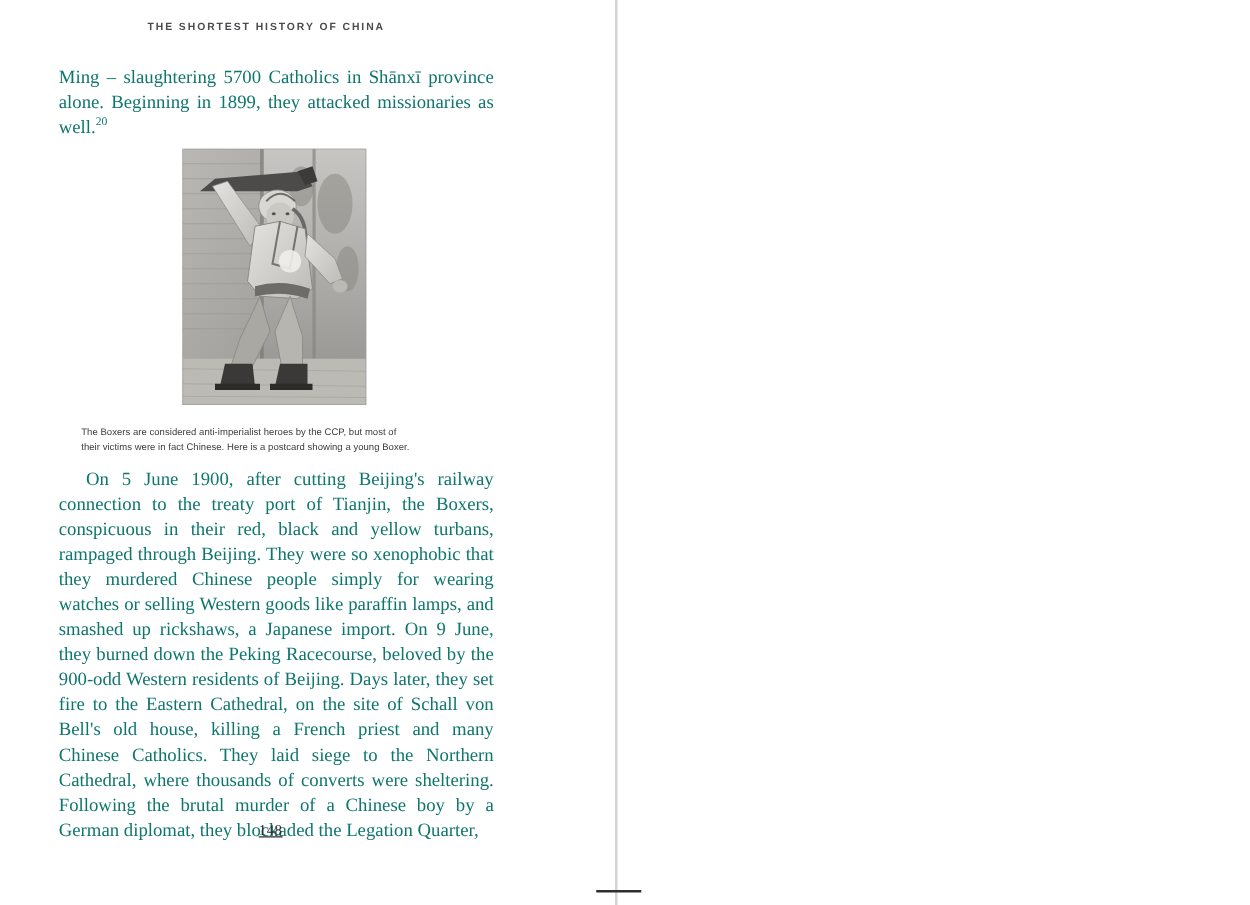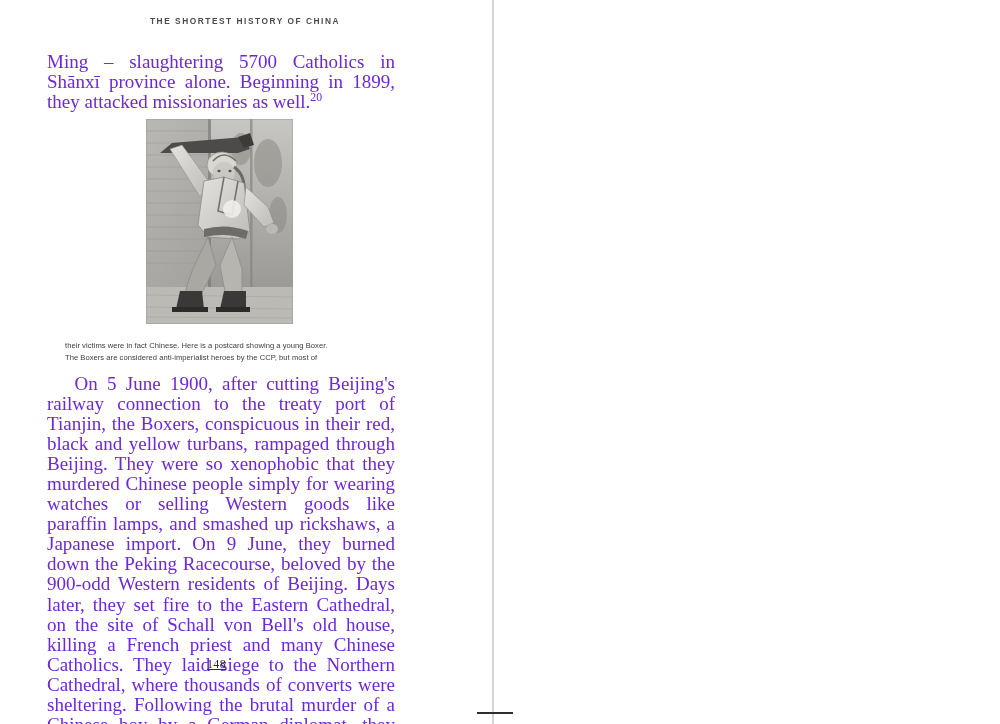--- a/index.html
+++ b/index.html
@@ -33,33 +33,32 @@
   .running-head {
     position: absolute;
     top: 16px;
     font-family: "Liberation Sans", "DejaVu Sans", sans-serif;
     font-size: 8.3px;
     font-weight: 700;
     letter-spacing: 1.55px;
     color: #4a4a4f;
     text-transform: uppercase;
     white-space: nowrap;
-    margin-left: 32px;
   }
   .rh-left  { left: 118px; }
 
   
   .col {
     position: absolute;
     width: 348px;
-    font-size: 19px;
+    font-size: 15px;
     line-height: 20.05px;
     text-align: justify;
     text-justify: inter-word;
-    color: #6d28d9;
+    color: #0f766e;
     -webkit-font-smoothing: antialiased;
   }
   .col-left  { left: 47px; }
 
   .p { margin: 0; }
   .p.indent { text-indent: 1.45em; }
 
   sup {
     font-size: 0.62em;
     vertical-align: super;
@@ -207,22 +206,22 @@
 
         <path d="M34 172 L56 172 L58 190 L30 190 Z" fill="#3a3937"></path>
         <path d="M78 172 L100 172 L100 190 L74 190 Z" fill="#3a3937"></path>
         <rect x="26" y="188" width="36" height="5" fill="#2c2b29"></rect>
         <rect x="70" y="188" width="34" height="5" fill="#2c2b29"></rect>
 
         <rect x="0" y="0" width="147" height="205" fill="none" stroke="#9a9995" stroke-width="1"></rect>
       </svg>
 
       <div class="caption" style="width:335px; margin-top:16px; margin-left:-81px;">
+        <div>The Boxers are considered anti-imperialist heroes by the CCP, but most of</div>
         <div>their victims were in fact Chinese. Here is a postcard showing a young Boxer.</div>
-        <div>The Boxers are considered anti-imperialist heroes by the CCP, but most of</div>
       </div>
     </div>
 
     <div class="col col-left" style="top:374px;">
       <p class="p indent">On 5 June 1900, after cutting Beijing's railway connection to the treaty port of Tianjin, the Boxers, conspicuous in their red, black and yellow turbans, rampaged through Beijing. They were so xenophobic that they murdered Chinese people simply for wearing watches or selling Western goods like paraffin lamps, and smashed up rickshaws, a Japanese import. On 9 June, they burned down the Peking Racecourse, beloved by the 900-odd Western residents of Beijing. Days later, they set fire to the Eastern Cathedral, on the site of Schall von Bell's old house, killing a French priest and many Chinese Catholics. They laid siege to the Northern Cathedral, where thousands of converts were sheltering. Following the brutal murder of a Chinese boy by a German diplomat, they blockaded the Legation Quarter,</p>
     </div>
 
     <div class="folio folio-left">148</div>
   </div>
 

